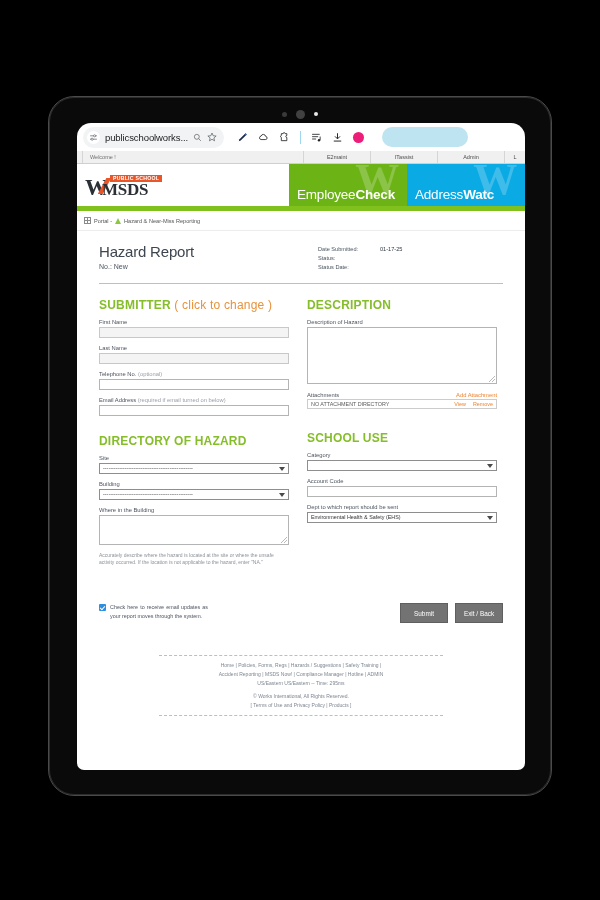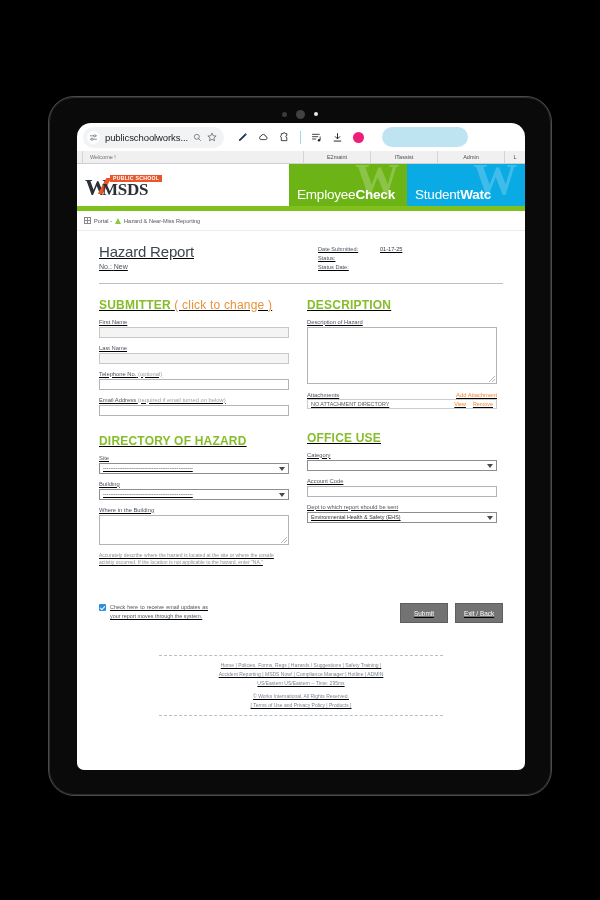--- a/index.html
+++ b/index.html
@@ -206,21 +206,21 @@
   }
   #breadcrumb-grid-icon i { background: #fff; display: block; }
   #breadcrumb-hazard-icon {
     width: 0; height: 0;
     border-left: 3.5px solid transparent;
     border-right: 3.5px solid transparent;
     border-bottom: 6px solid #8dc63f;
   }
 
   
-  #form-body { padding: 12px 22px 0 22px; text-decoration: underline; }
+  #form-body { padding: 12px 22px 0 22px; }
 
   #title-row {
     display: flex; align-items: flex-start;
     padding-bottom: 10px;
     border-bottom: 1px solid #b9c0c7;
     margin-bottom: 14px;
   }
   #title-col { flex: 1 1 auto; }
   #page-title {
     font-size: 15px; color: #3d4650; font-weight: normal;
@@ -468,21 +468,21 @@
       </div>
       <div class="brand-panel" id="panel-employeesafe">
         <span class="ghost-w">W</span>
         <span class="panel-label">
           <span>Employee</span><b>Check</b>
         </span>
       </div>
       <div class="brand-panel" id="panel-studentwatch">
         <span class="ghost-w">W</span>
         <span class="panel-label">
-          <span>Student</span><b>Watc</b>
+          <span>Address</span><b>Watc</b>
         </span>
       </div>
     </div>
     <div id="green-rule"></div>
 
     <div id="breadcrumb">
       <span id="breadcrumb-grid-icon">
           <i></i>
           <i></i>
           <i></i>
@@ -605,21 +605,21 @@
             <div id="attachments-row">
               <span>NO ATTACHMENT DIRECTORY</span>
               <span id="attachments-row-links">
                 <span class="link-orange" style="font-size:5.4px">View</span>
                 <span class="link-orange" style="font-size:5.4px">Remove</span>
               </span>
             </div>
           </div>
 
           <div class="section-title" style="margin-top:22px">
-            <span>OFFICE USE</span>
+            <span>SCHOOL USE</span>
           </div>
 
           <div class="field">
             <span class="field-label">Category</span>
             <div class="select-input">
               <span></span>
               <span class="select-caret"></span>
             </div>
           </div>
 

